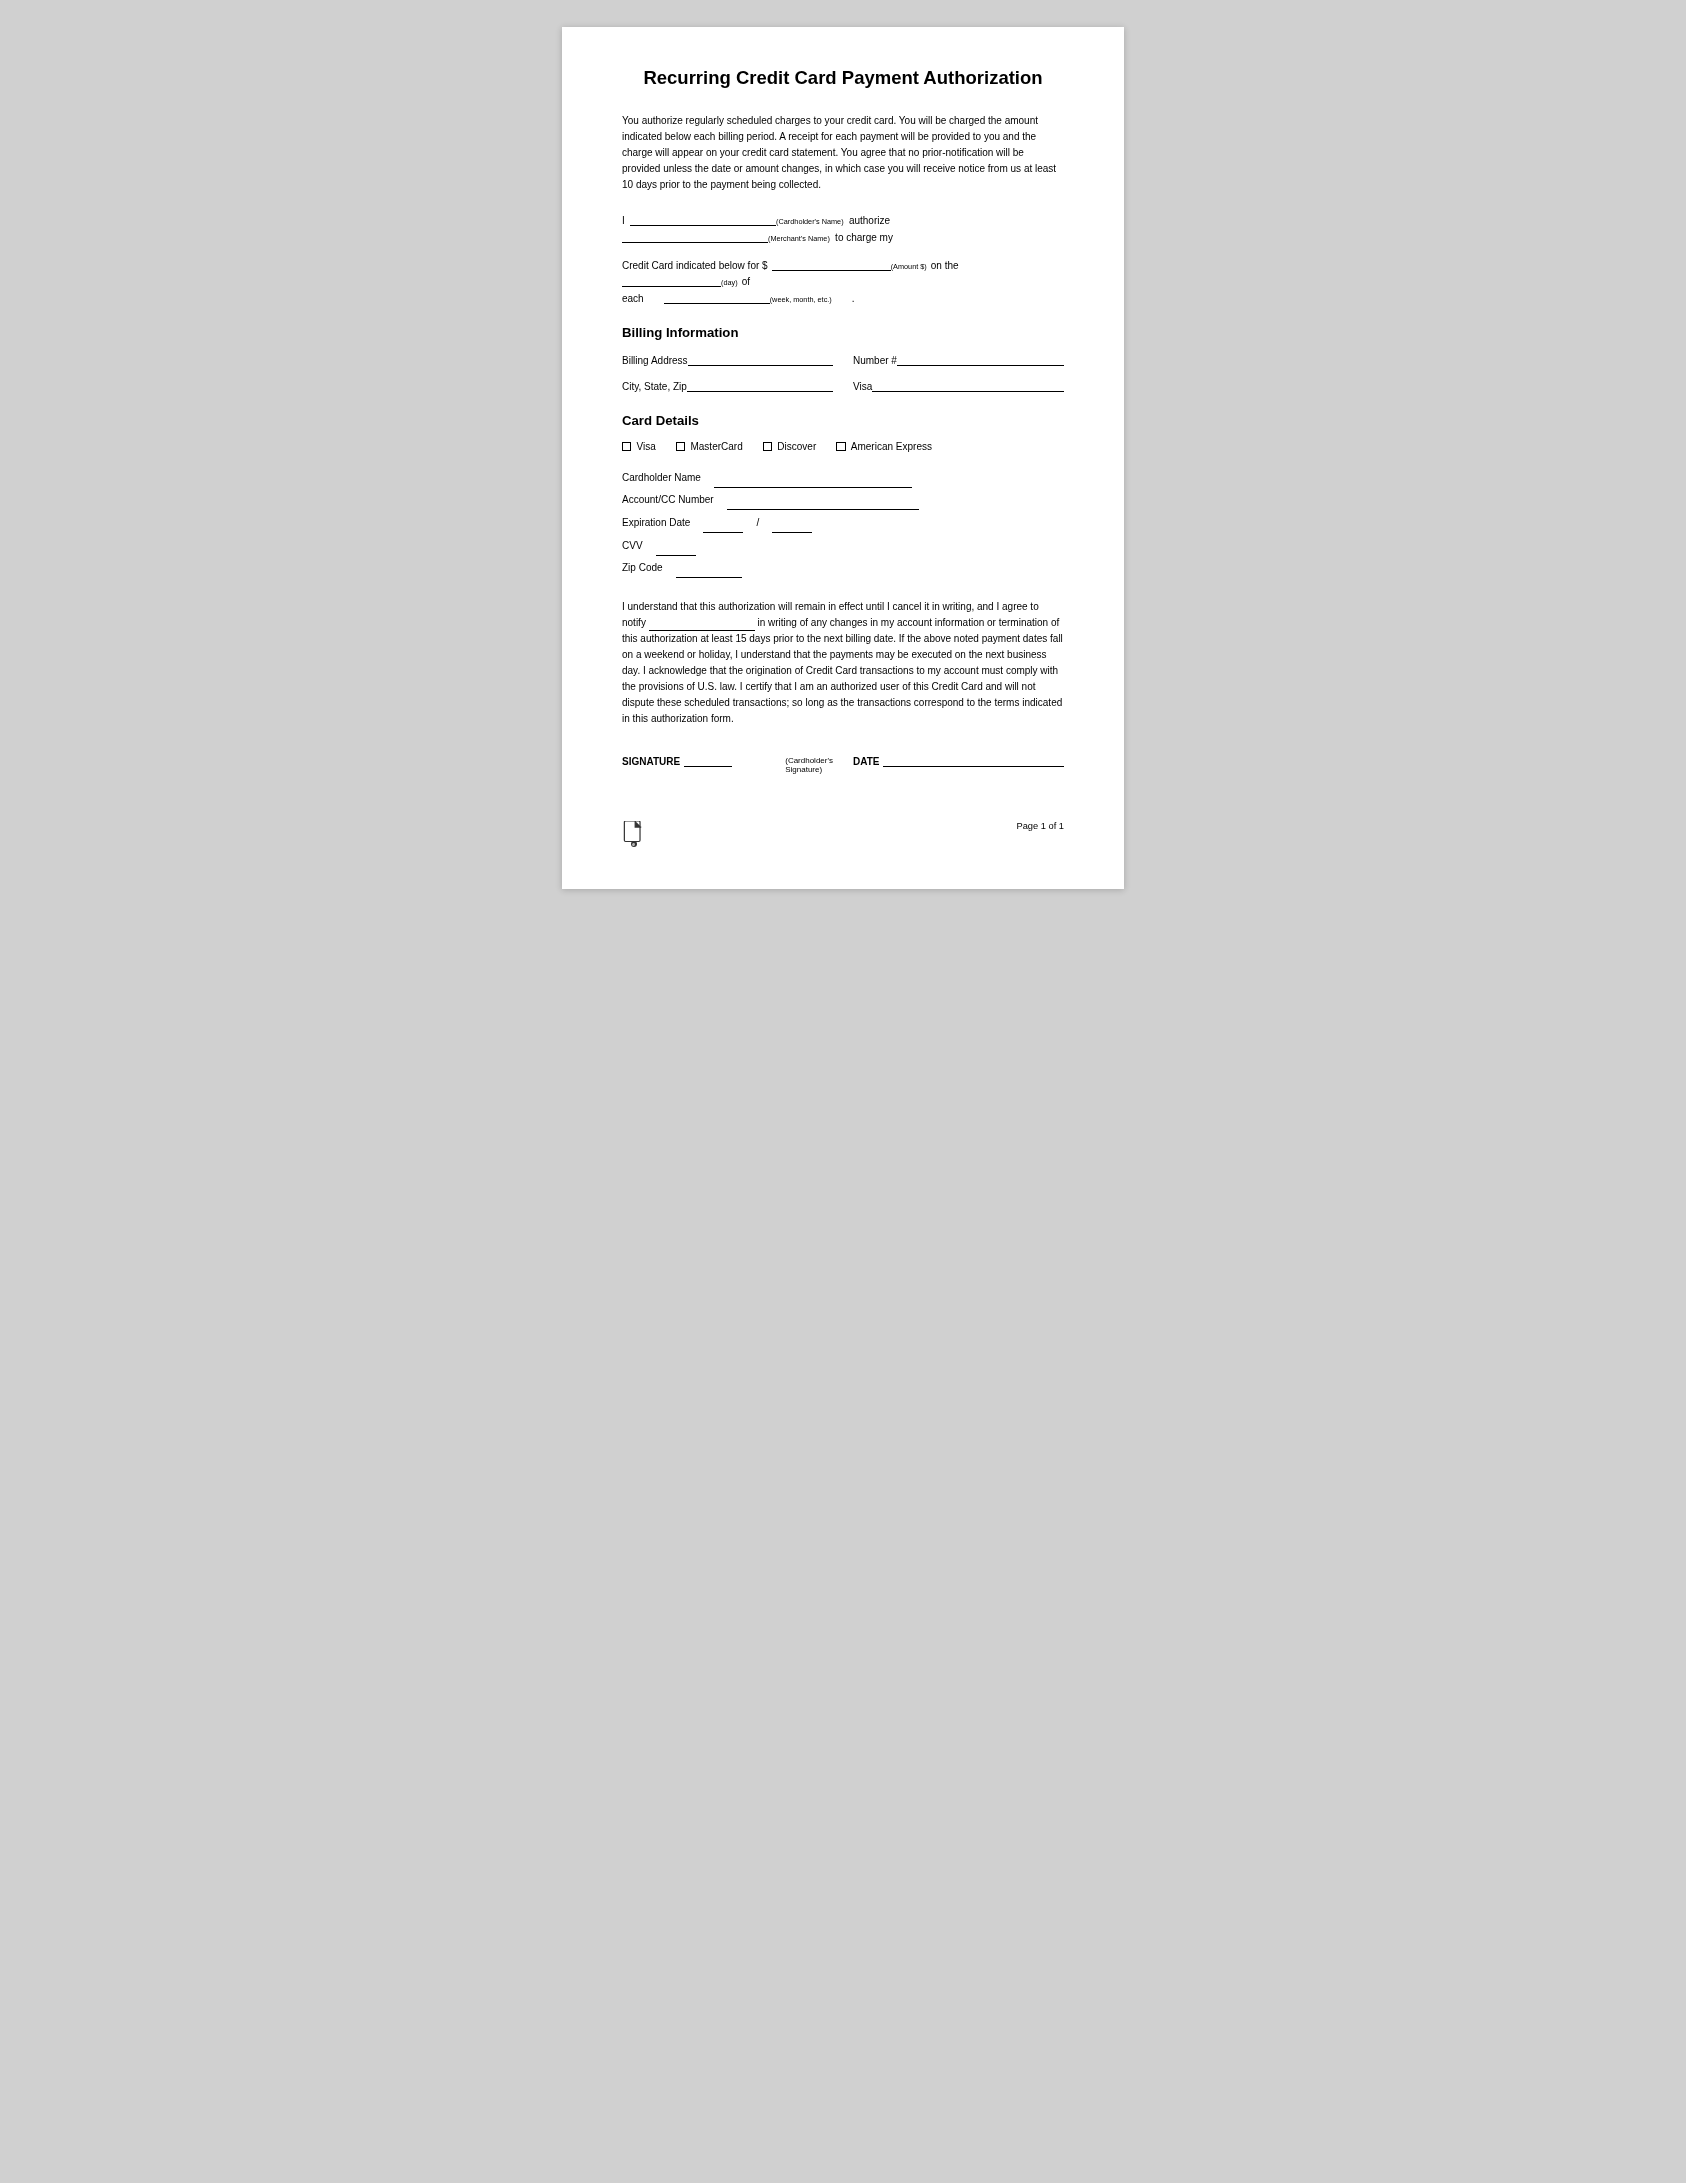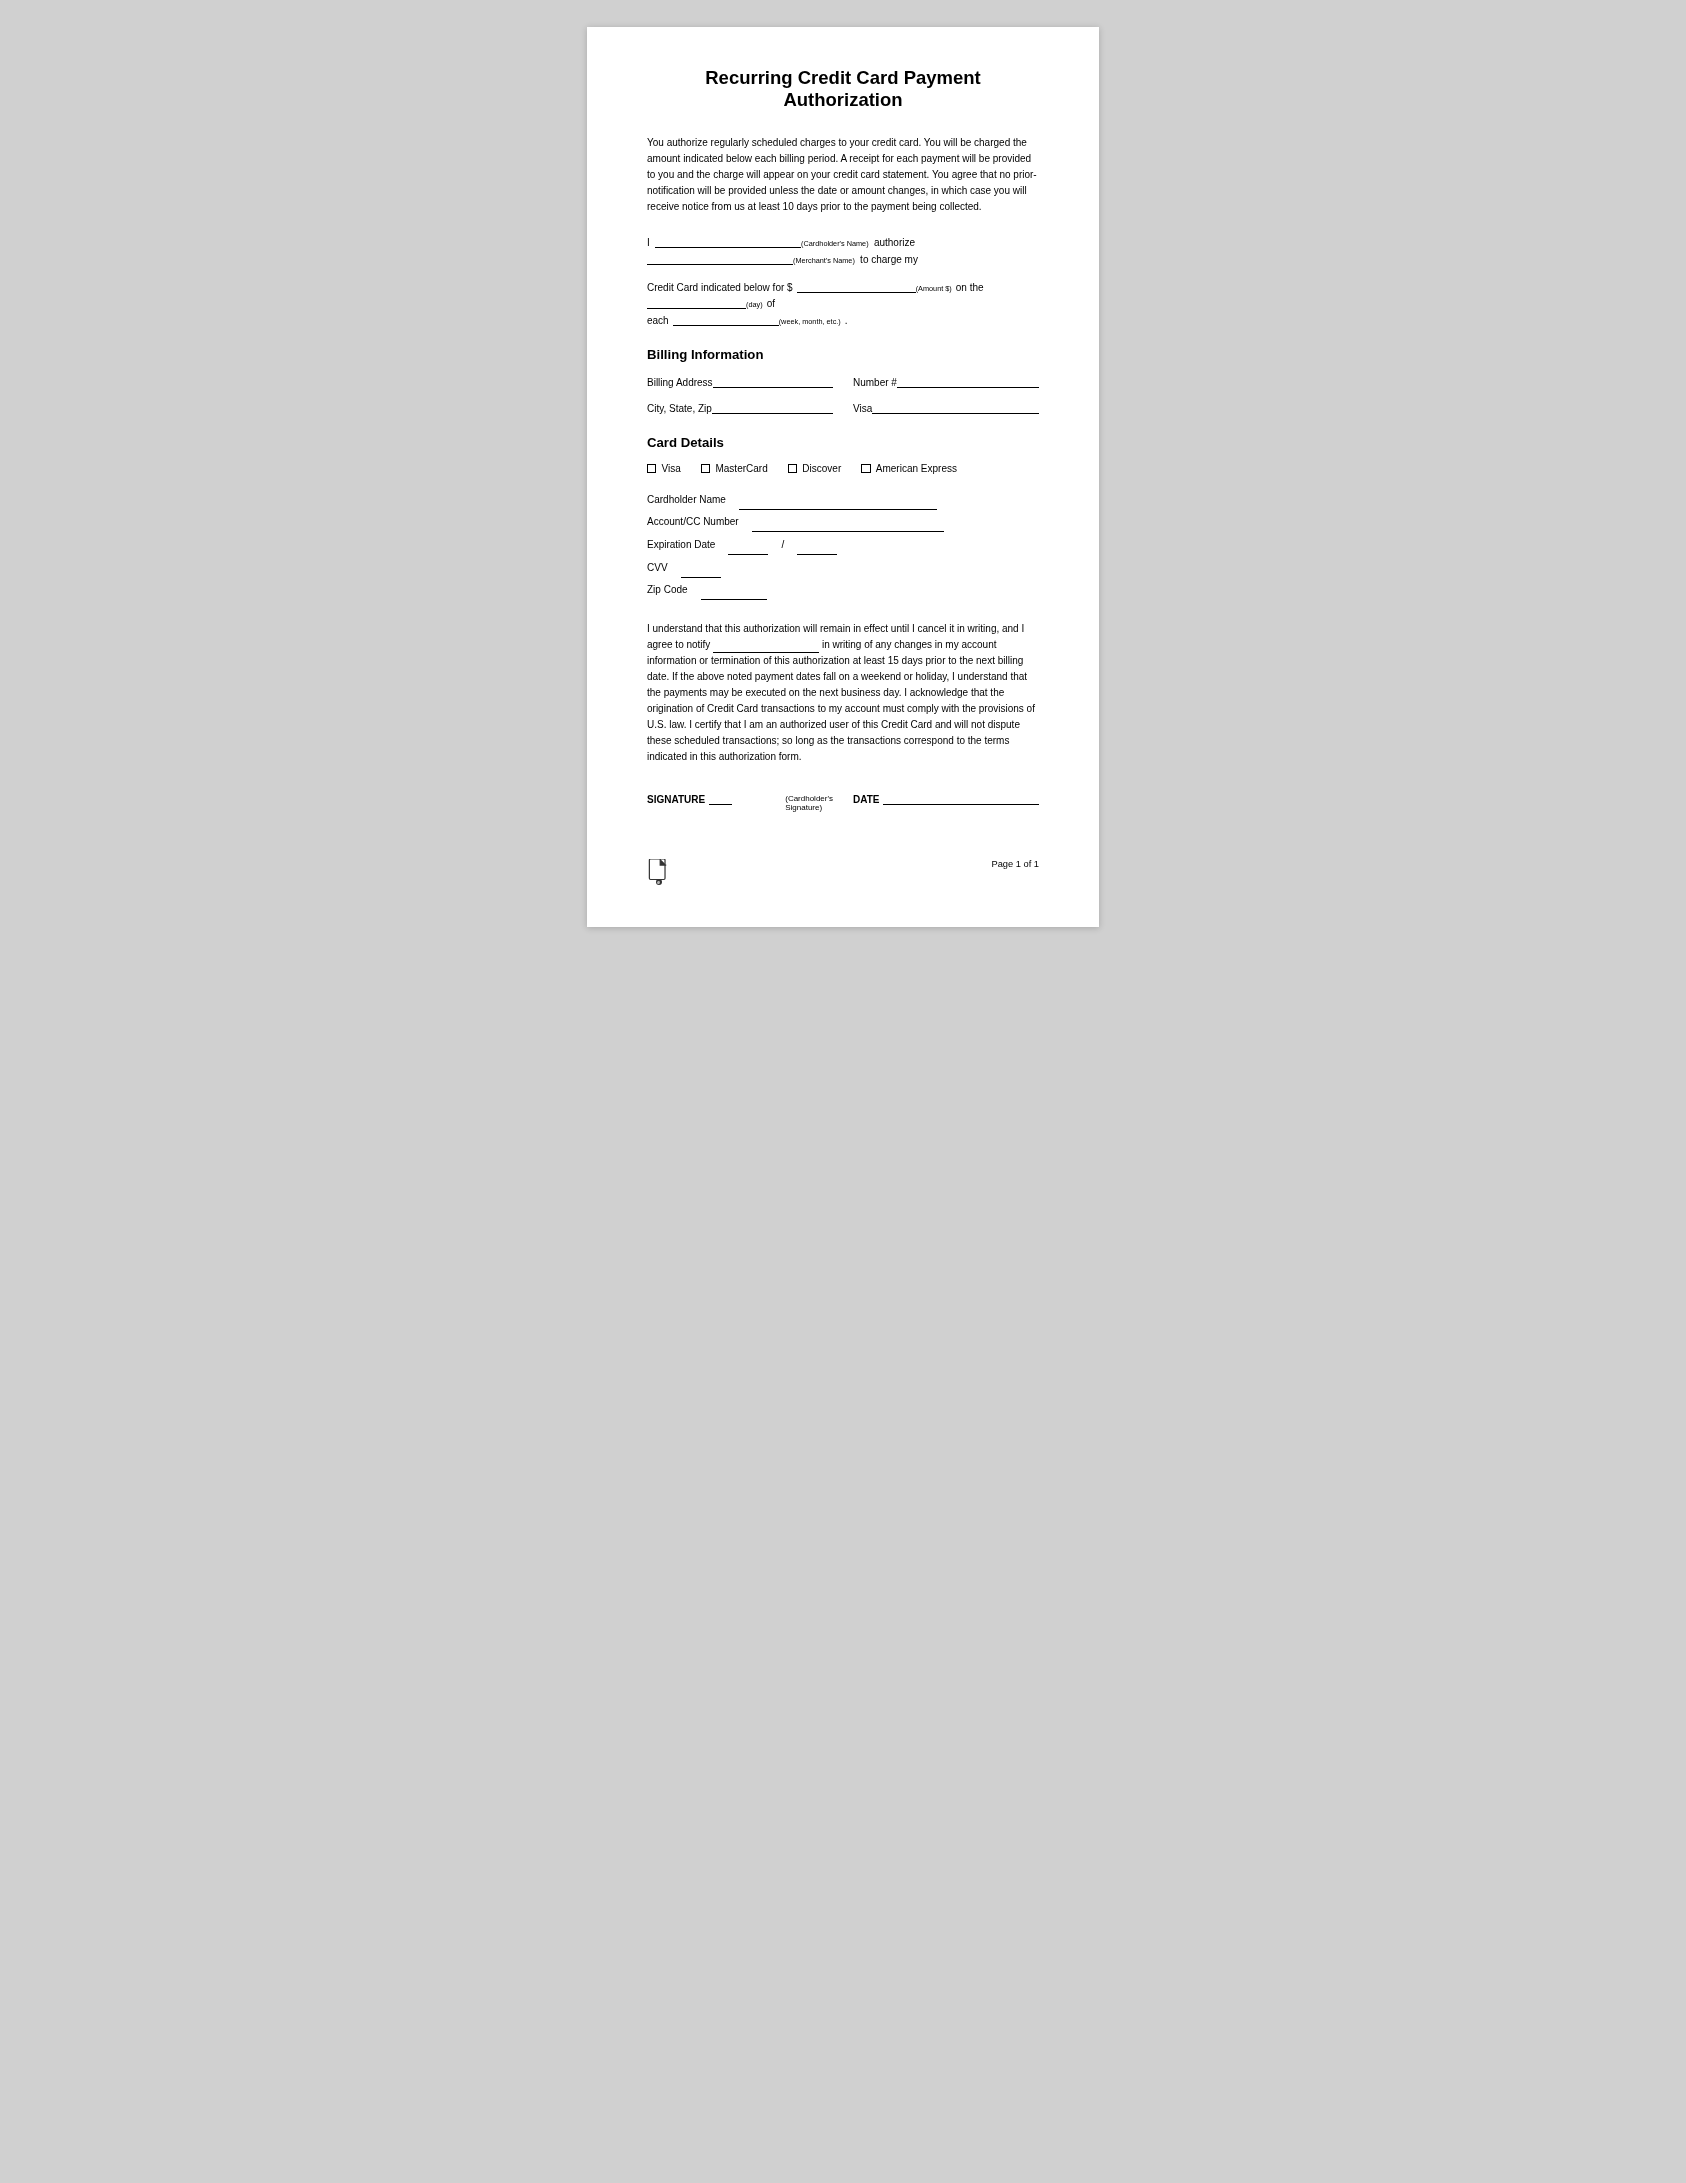--- a/index.html
+++ b/index.html
@@ -13,21 +13,21 @@
       display: flex;
       justify-content: center;
       align-items: flex-start;
       min-height: 100vh;
       padding: 26.5px 13.2px;
       font-family: Arial, sans-serif;
     }
 
     .page {
       background: #ffffff;
-      width: 512px;
+      width: 562px;
       min-height: 728px;
       padding: 40px 60px 40px 60px;
       position: relative;
       box-shadow: 0 1.3px 6.6px rgba(0,0,0,0.2);
     }
 
     .page-title {
       text-align: center;
       font-size: 18.5px;
       font-weight: bold;
@@ -79,21 +79,21 @@
       gap: 4px;
       margin-top: 10.6px;
       margin-bottom: 2.6px;
       font-size: 10px;
       flex-wrap: wrap;
     }
 
     .each-line {
       display: flex;
       align-items: flex-end;
-      gap: 4px;
+      gap: 20px;
       margin-top: 5.3px;
       font-size: 10px;
     }
 
     .section-heading {
       font-size: 13.2px;
       font-weight: bold;
       margin-top: 21px;
       margin-bottom: 13.2px;
       color: #000;

